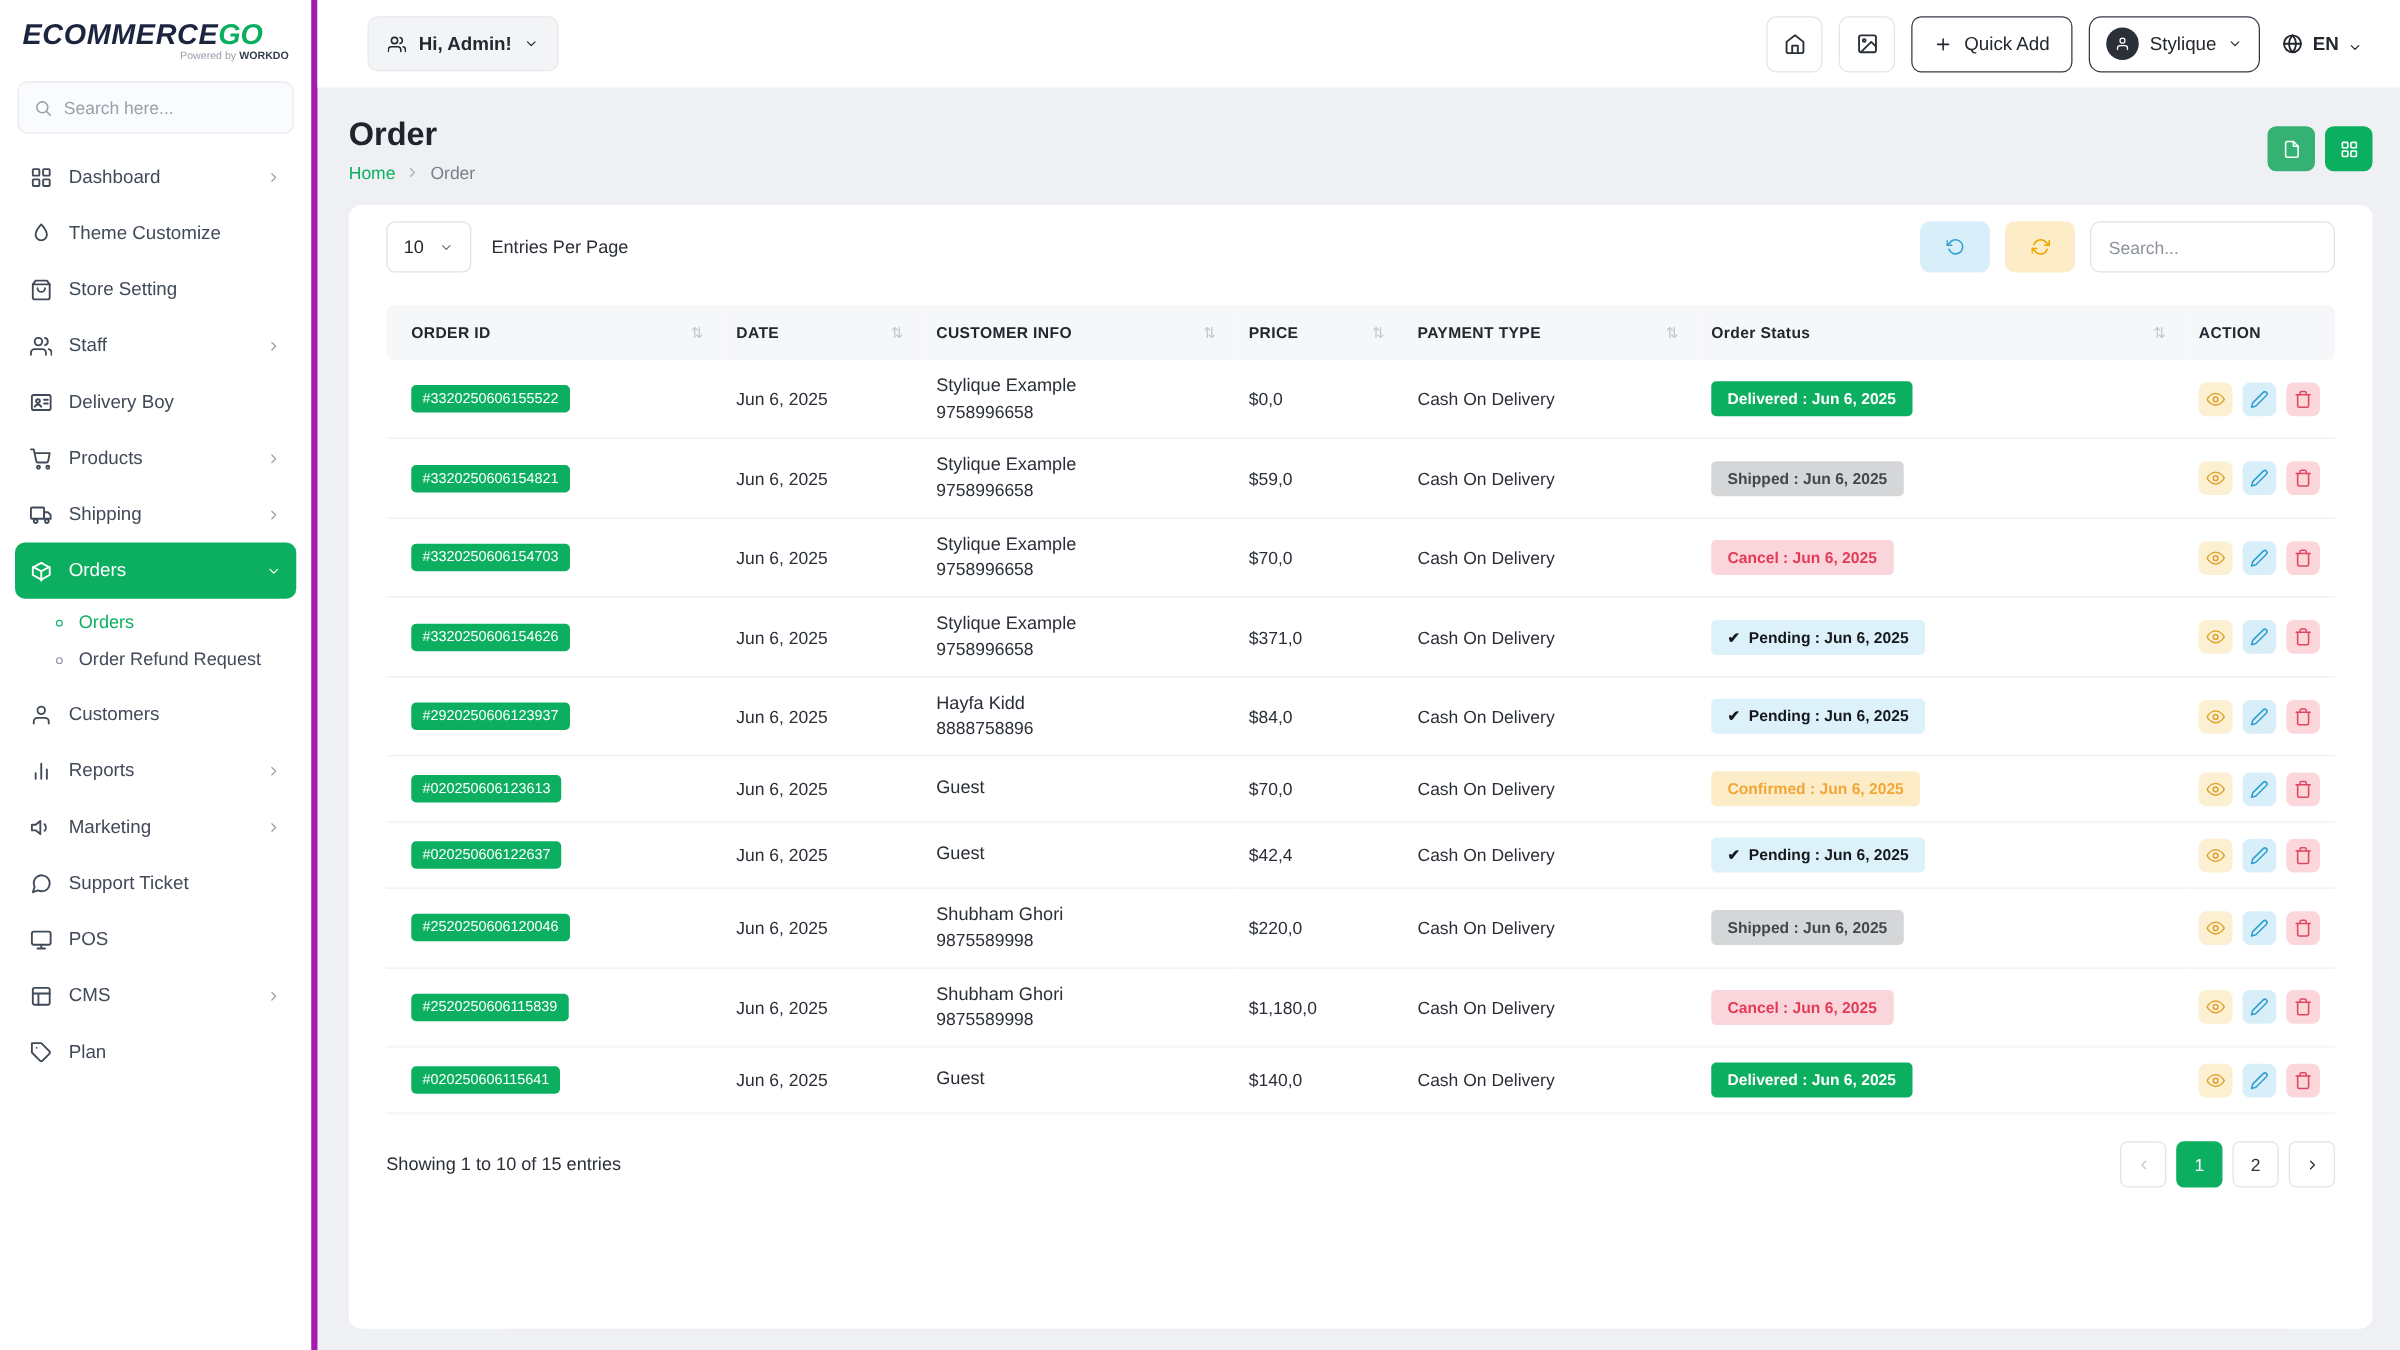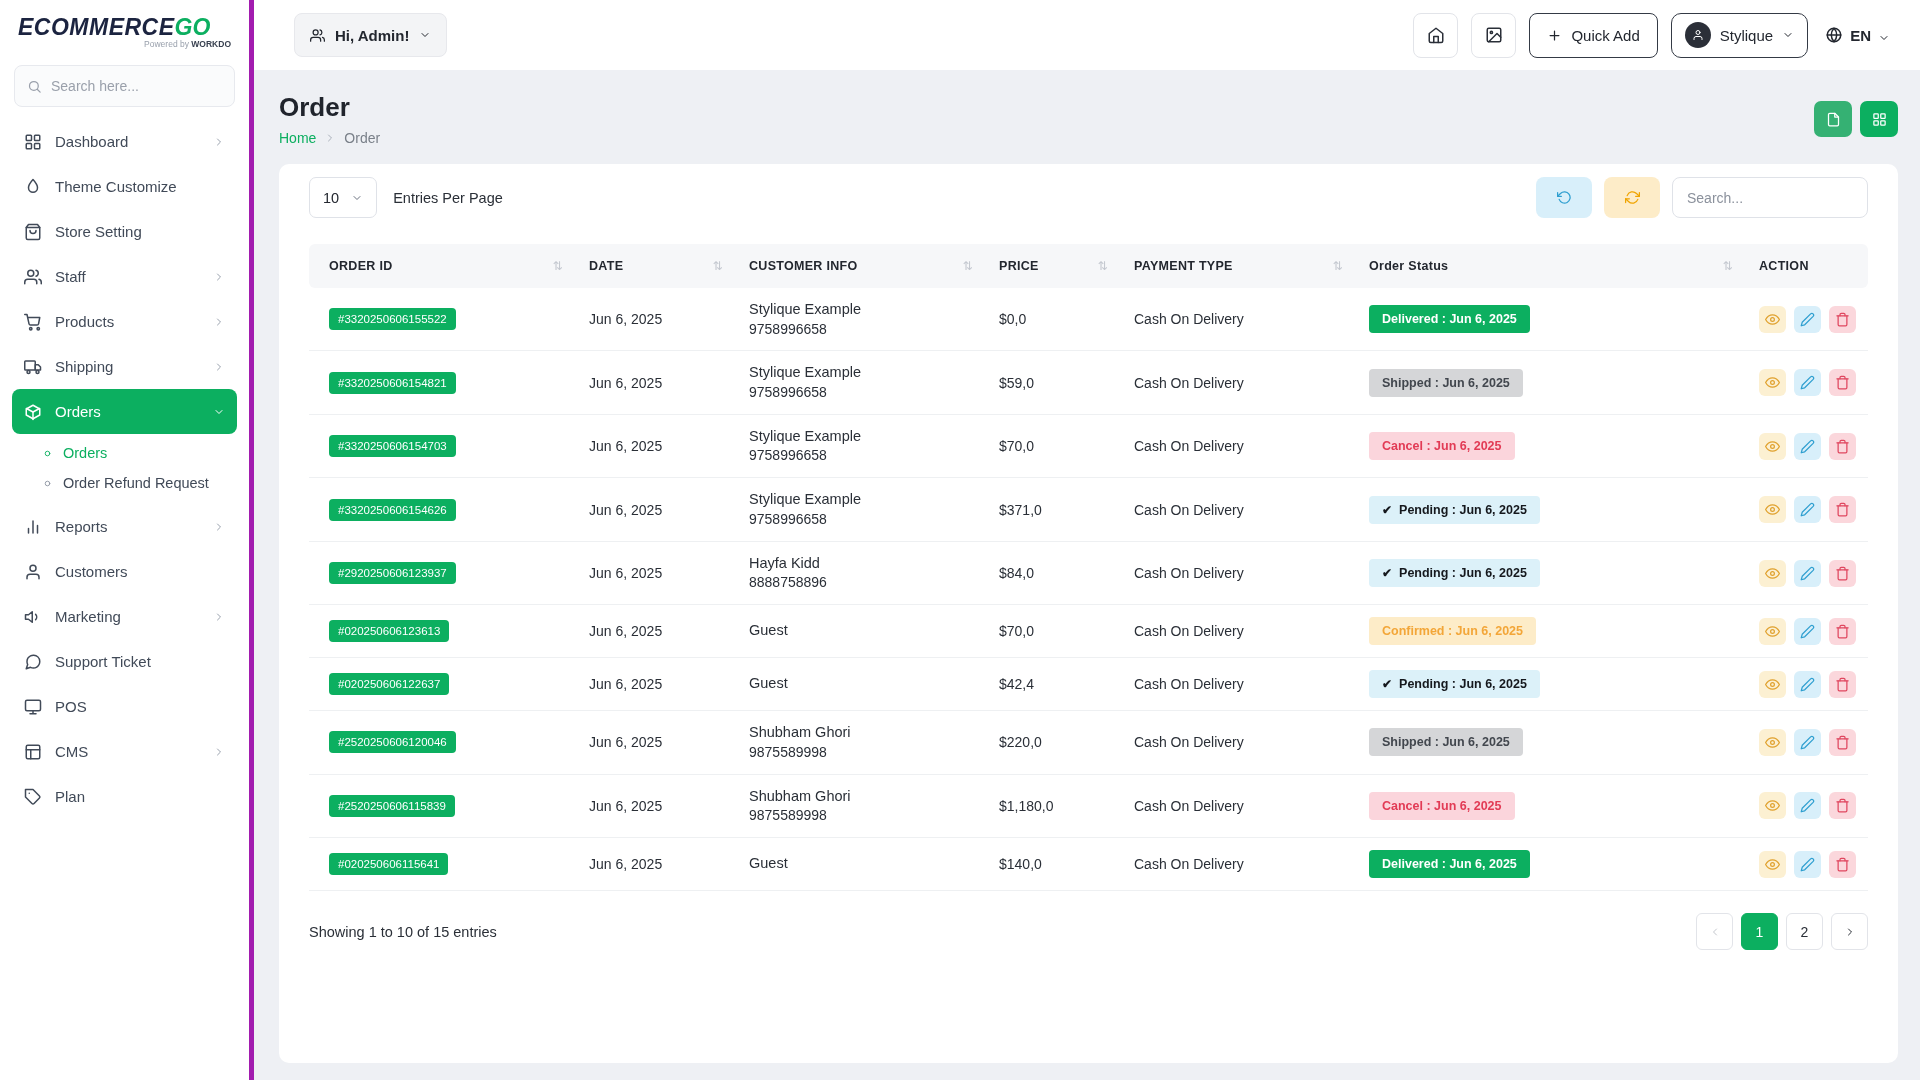--- a/index.html
+++ b/index.html
@@ -282,20 +282,26 @@
         <svg class="ic">
             <use href="#i-users"></use>
           </svg>
         <span>Staff</span>
         <svg class="ic xs chev">
             <use href="#i-chev-r"></use>
           </svg>
       </div>
       <div class="nav-item">
         <svg class="ic">
+            <use href="#i-card"></use>
+          </svg>
+        <span>Delivery Boy</span>
+      </div>
+      <div class="nav-item">
+        <svg class="ic">
             <use href="#i-cart"></use>
           </svg>
         <span>Products</span>
         <svg class="ic xs chev">
             <use href="#i-chev-r"></use>
           </svg>
       </div>
       <div class="nav-item">
         <svg class="ic">
             <use href="#i-truck"></use>
@@ -323,32 +329,32 @@
         </div>
         <div class="sub-item">
           <svg class="ic">
               <use href="#i-dot"></use>
             </svg>
           <span>Order Refund Request</span>
         </div>
       </div>
       <div class="nav-item">
         <svg class="ic">
+            <use href="#i-user"></use>
+          </svg>
+        <span>Customers</span>
+      </div>
+      <div class="nav-item">
+        <svg class="ic">
             <use href="#i-chart"></use>
           </svg>
         <span>Reports</span>
         <svg class="ic xs chev">
             <use href="#i-chev-r"></use>
           </svg>
-      </div>
-      <div class="nav-item">
-        <svg class="ic">
-            <use href="#i-user"></use>
-          </svg>
-        <span>Customers</span>
       </div>
       <div class="nav-item">
         <svg class="ic">
             <use href="#i-speaker"></use>
           </svg>
         <span>Marketing</span>
         <svg class="ic xs chev">
             <use href="#i-chev-r"></use>
           </svg>
       </div>

